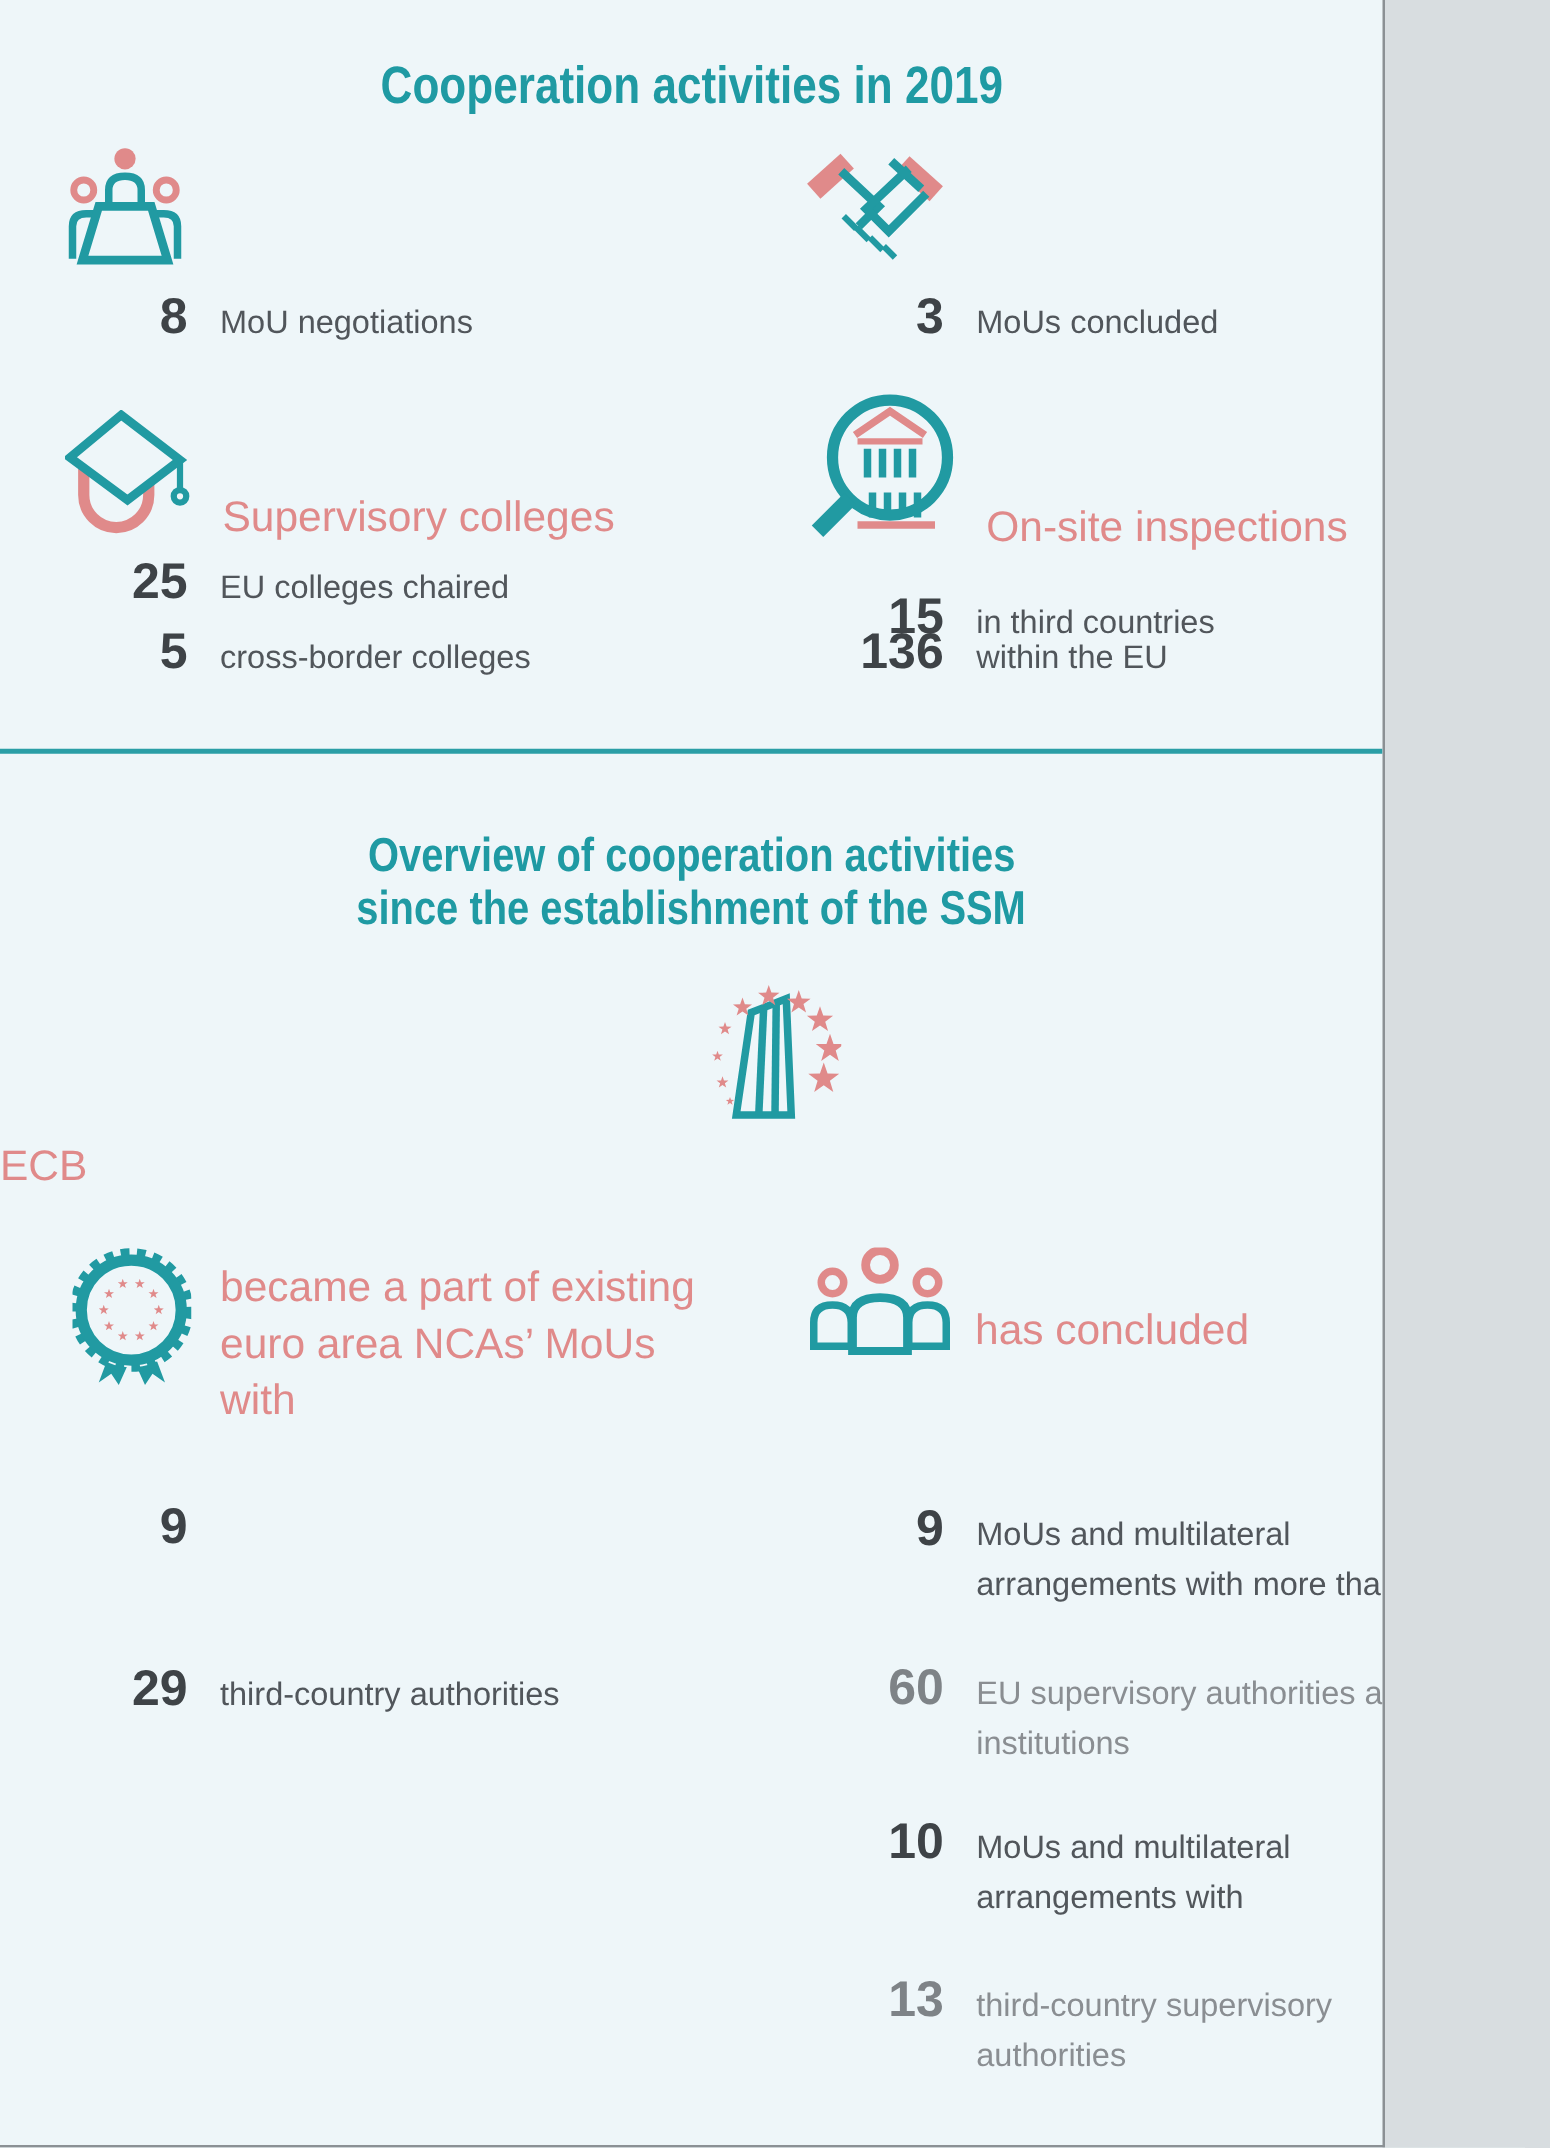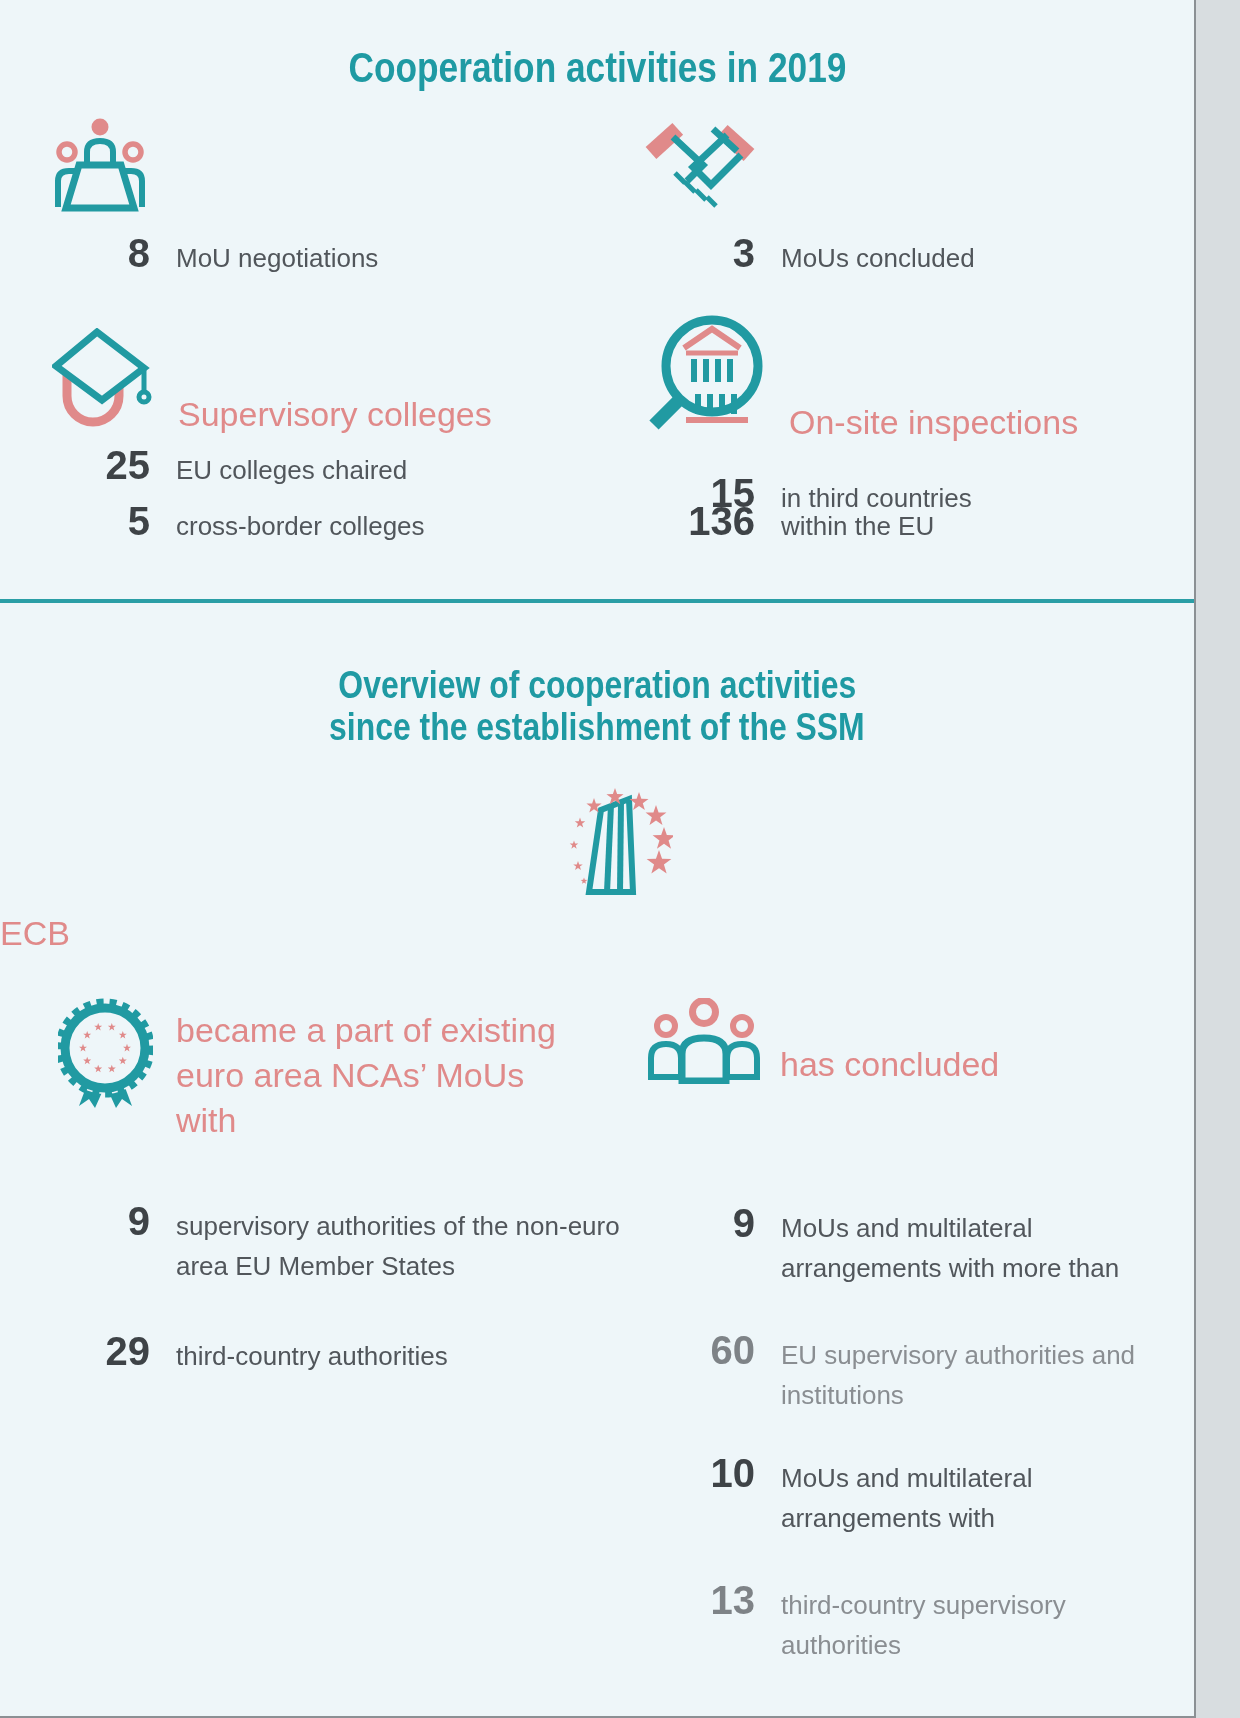--- a/index.html
+++ b/index.html
@@ -1,18 +1,18 @@
 <!DOCTYPE html>
 <html><head>
 <meta charset="utf-8">
 <style>
   html,body{margin:0;padding:0;background:#d8dde0;}
   .poster{
     position:relative;
-    width:1196px;height:1718px;
+    width:1108px;height:1718px;
     box-sizing:border-box;
     background:#eef6f9;
     border-right:2px solid #8b9094;
     border-bottom:2px solid #8b9094;
     font-family:"Liberation Sans", sans-serif;
     overflow:hidden;
   }
   .abs{position:absolute;}
   .title-main{
     top:46px;left:0;width:100%;text-align:center;
@@ -196,21 +196,20 @@
       <circle cx="18" cy="28" r="9" fill="none" stroke="#e08a8a" stroke-width="6"></circle>
       <circle cx="94" cy="28" r="9" fill="none" stroke="#e08a8a" stroke-width="6"></circle>
       <path d="M34,83 V56 Q34,40 56,40 Q78,40 78,56 V83 Z" fill="#eef6f9" stroke="#219aa2" stroke-width="7"></path>
       <circle cx="56" cy="14" r="11.5" fill="none" stroke="#e08a8a" stroke-width="7"></circle>
     </svg>
   </div>
   <div class="abs salmon-header" style="left:780px;top:1042px;">has concluded</div>
 
   <div class="abs stat-row cols-left" style="left:0;top:1201px;width:620px;">
     <div class="num">9</div>
-    <div class="lbl">supervisory authorities of the non-euro area EU Member States</div>
   </div>
   <div class="abs stat-row cols-left" style="left:0;top:1331px;width:620px;">
     <div class="num">29</div>
     <div class="lbl">third-country authorities</div>
   </div>
 
   <div class="abs stat-row cols-right" style="left:620px;top:1203px;width:620px;">
     <div class="num">9</div>
     <div class="lbl">MoUs and multilateral arrangements with more than</div>
   </div>

